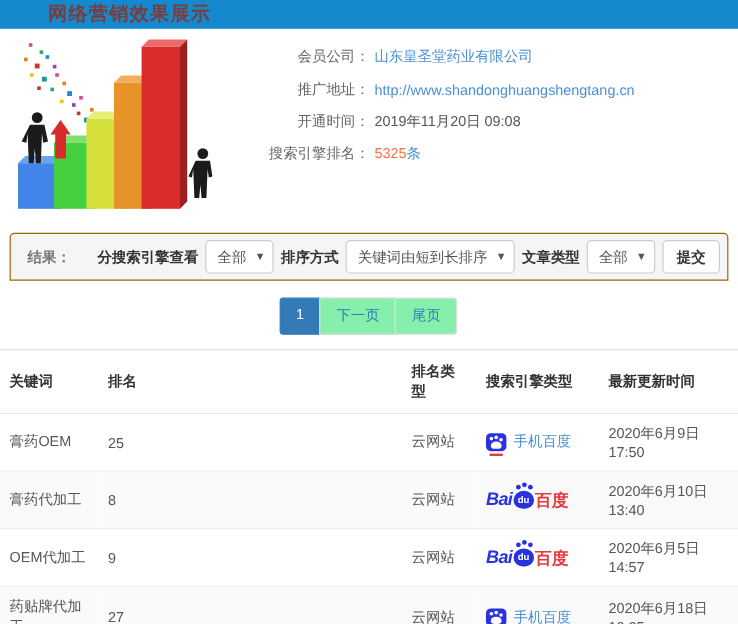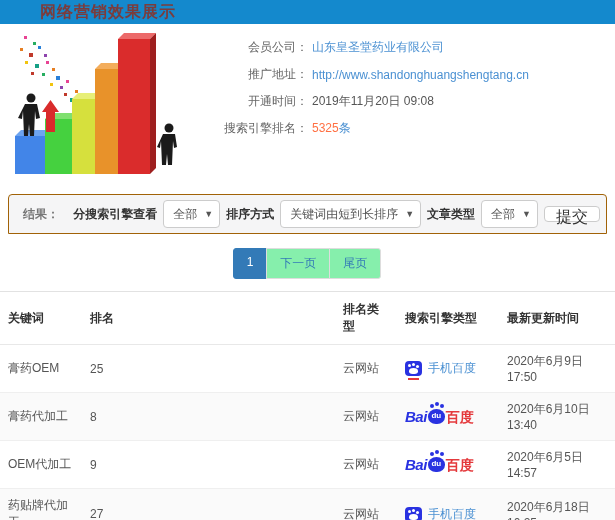--- a/index.html
+++ b/index.html
@@ -23,22 +23,22 @@
 
   
   .result-bar { margin:4px 8px 0 8px; height:40px; background:#f5f5f6; border:1px solid #a16207;
     border-radius:4px 4px 0 0; display:flex; align-items:center; padding:0 6px 0 14px; }
   .result-label { color:#777; font-weight:bold; }
   .filters { margin-left:auto; display:flex; align-items:center; gap:6px; }
   .filter-label { font-weight:bold; color:#333; white-space:nowrap; }
   .select { background:#fff; border:1px solid #ccc; border-radius:4px; height:28px;
     display:flex; align-items:center; padding:0 6px 0 9px; color:#555; cursor:pointer; white-space:nowrap; }
   .select .caret { margin-left:7px; font-size:9px; color:#555; }
-  .btn-submit { background:#fff; border:1px solid #ccc; border-radius:4px; height:16px;
-    padding:0 11px; color:#333; cursor:pointer; white-space:nowrap; font-size:16px; }
+  .btn-submit { background:#fff; border:1px solid #ccc; border-radius:4px; height:28px;
+    padding:0 11px; color:#333; cursor:pointer; white-space:nowrap; font-size:12px;font-weight:bold; }
 
   
   .pagination { display:flex; justify-content:center; margin:14px 0 12px 0; }
   .page-item { border:1px solid #ddd; background:#86efac; color:var(--active_blue,#337ab7);
     padding:6px 13px; margin-left:-1px; cursor:pointer; }
   .page-item.active { background:var(--active_blue,#337ab7); border-color:var(--active_blue,#337ab7);
     color:#fff; border-radius:3px 0 0 3px; }
   .page-item.last { border-radius:0 3px 3px 0; }
 
   

